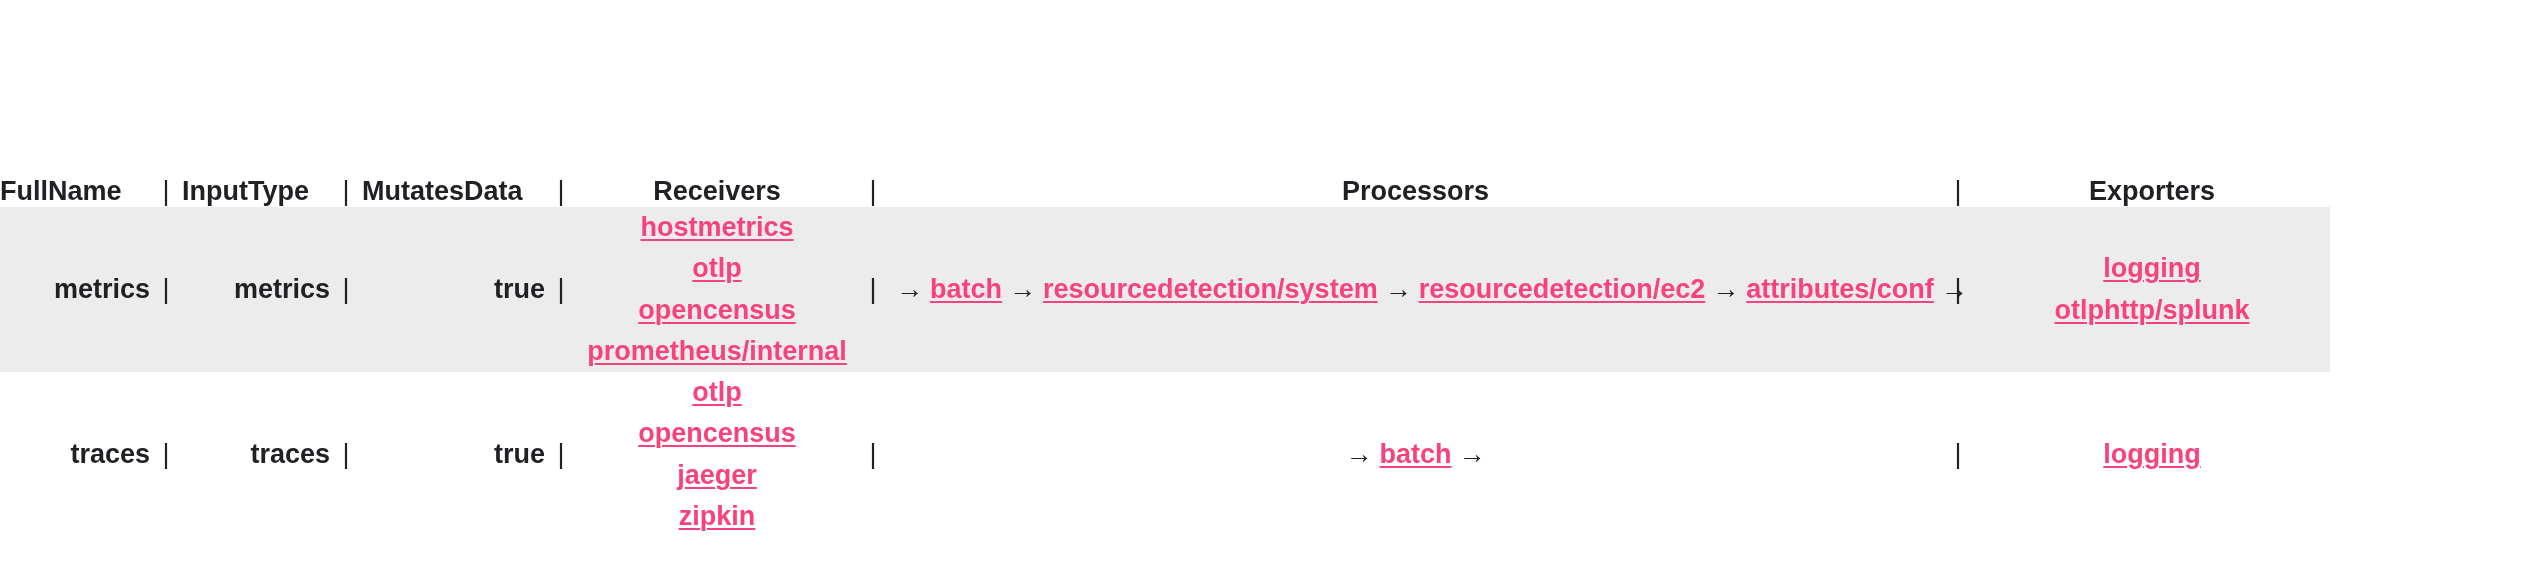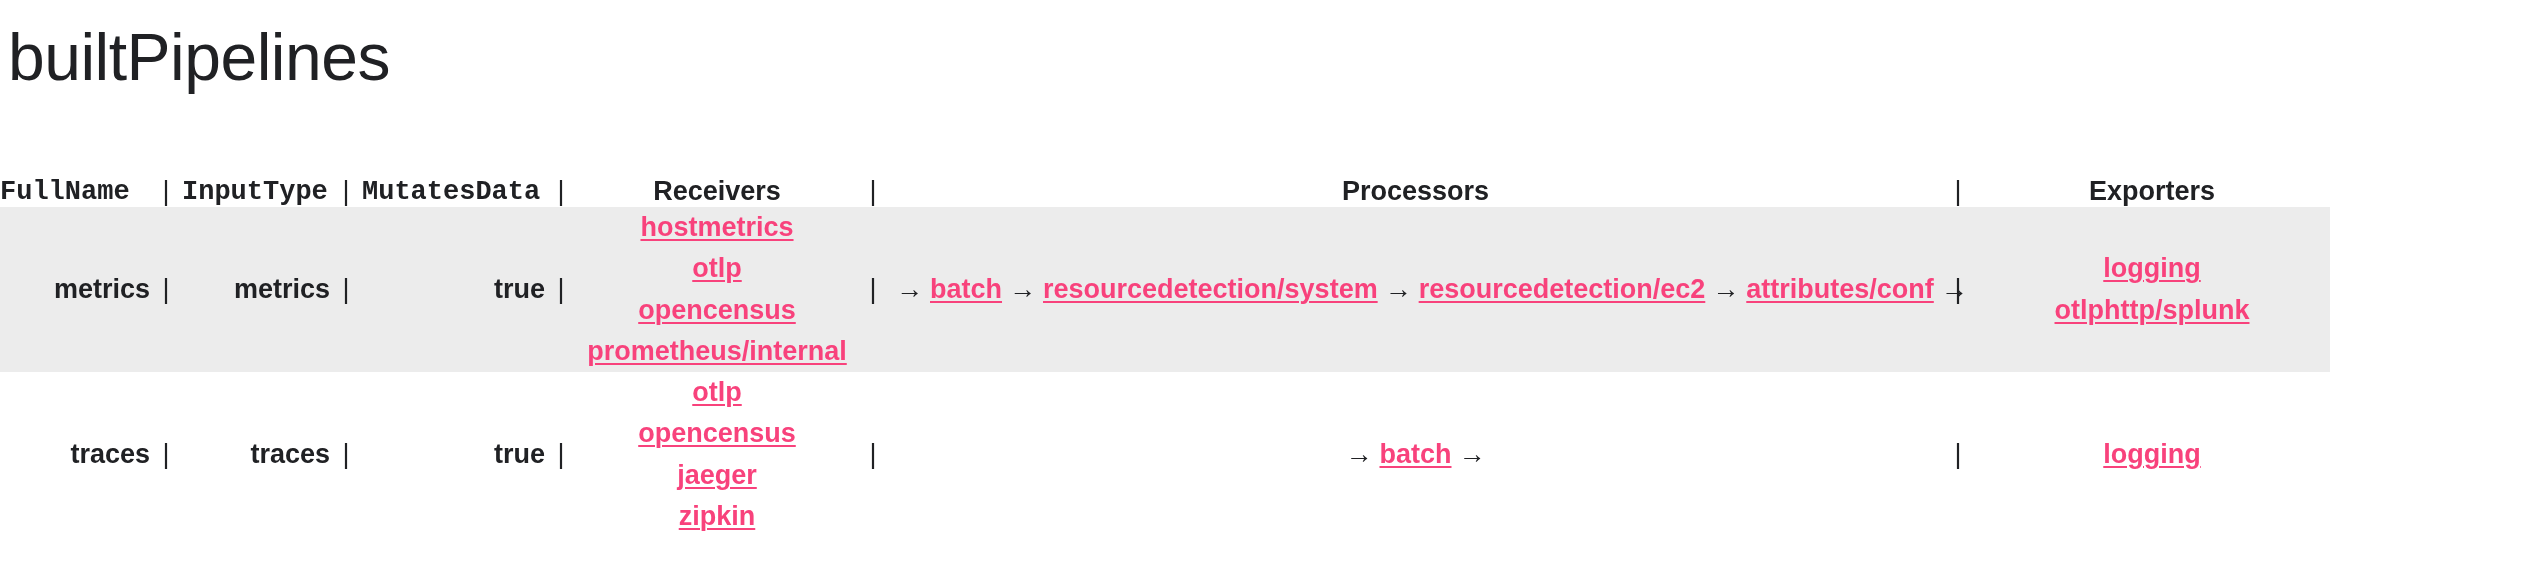--- a/index.html
+++ b/index.html
@@ -63,21 +63,21 @@
     vertical-align: middle;
     border: none;
   }
 
   thead th {
     font-weight: 700;
     font-size: 27px;
     padding-bottom: 14px;
     white-space: nowrap;
   }
-  th.h-left   { text-align: left; font-family: Liberation Mono, monospace; }
+  th.h-left   { text-align: left; }
   th.h-center { }
 
   .col-sep {
     text-align: center;
     color: #202124;
     font-weight: 400;
     font-size: 27px;
     line-height: 1;
     user-select: none;
   }
@@ -119,21 +119,20 @@
     text-decoration-thickness: 2px;
     text-underline-offset: 3px;
     cursor: pointer;
   }
 </style>
 </head>
 <body>
 
 <div class="page">
 
-  <h1 class="page-title">builtPipelines</h1>
 
   <table class="pipelines-table">
     <colgroup>
       <col class="c-fullname">
         <col class="c-sep1">
       <col class="c-inputtype">
         <col class="c-sep2">
       <col class="c-mutates">
         <col class="c-sep3">
       <col class="c-receivers">

